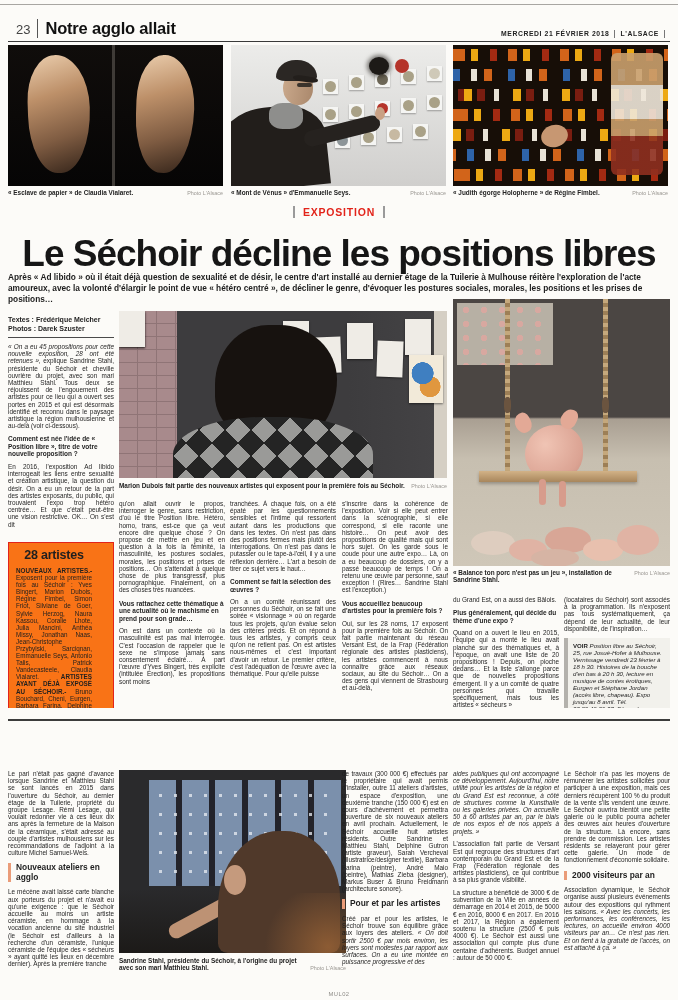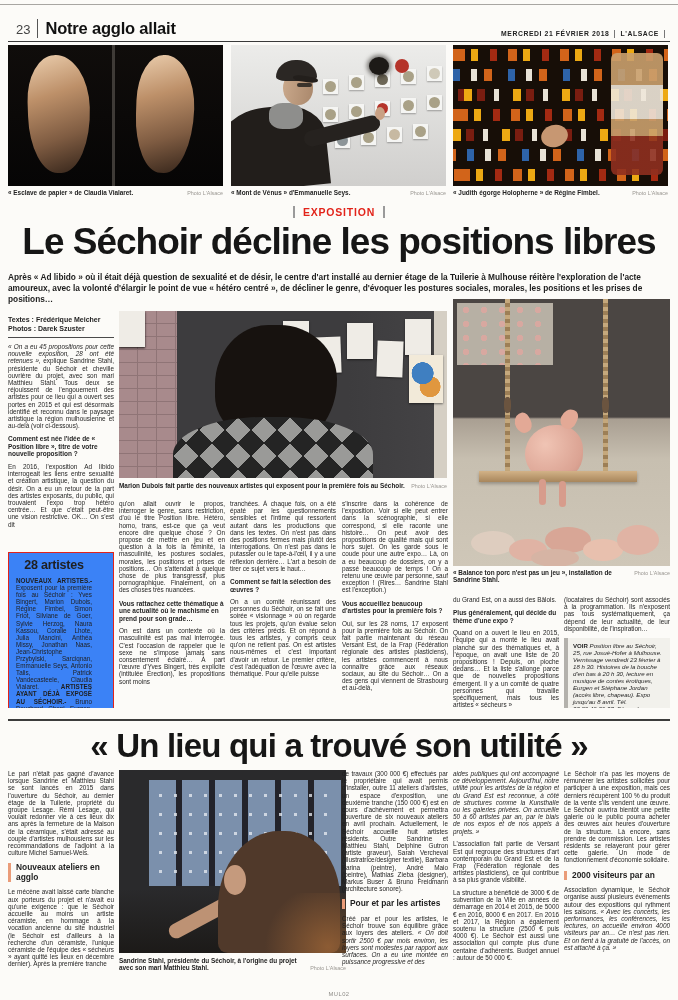--- a/index.html
+++ b/index.html
@@ -32,21 +32,21 @@
   .headline2{position:absolute;top:727px;left:4px;right:4px;text-align:center;font-size:33px;font-weight:700;
              letter-spacing:-.8px;color:#161616;}
   
   .col{position:absolute;width:106px;font-size:6.4px;line-height:7.2px;text-align:justify;overflow:hidden;}
   .col p{margin:0 0 5.5px 0;}
   .q{font-weight:700;font-size:6.5px;line-height:7.5px;margin:6px 0 5px 0;text-align:left;}
   .it{font-style:italic;}
   .lead{font-weight:700;}
   .byline{font-size:7px;font-weight:700;line-height:9px;border-bottom:1px solid #4a4a4a;padding-bottom:4px;margin-bottom:5px;text-align:left;}
   
-  .rbox{border:1.5px solid #e2231a;background:#3b82f6;padding:9px 21px 8px 7px;margin-top:24px;}
+  .rbox{border:1.5px solid #e2231a;background:#f97316;padding:9px 21px 8px 7px;margin-top:14px;}
   .rbox .bt{text-align:center;font-size:12.5px;font-weight:700;margin:0 0 8px 0;letter-spacing:-.2px;}
   .rbox .bb{font-size:6.3px;line-height:7.1px;text-align:justify;}
   
   .vbox{margin-top:6px;border-left:4px solid #b3b1ac;background:#f2f1ec;padding:4px 4px 4px 5px;
         font-size:6.1px;line-height:7px;text-align:left;}
   
   .sh{display:flex;margin:7px 0 6px 0;}
   .sh .shbar{width:3px;background:#ea9c79;margin-right:5px;flex:none;}
   .sh .sht{font-size:8.4px;font-weight:700;line-height:9.5px;text-align:left;}
   .pgcode{position:absolute;top:991px;left:0;right:0;text-align:center;font-size:5.8px;color:#8d8b87;letter-spacing:.5px;}
@@ -229,21 +229,21 @@
   <div class="cap" style="left:453px;top:189px;width:215px;">
     <span class="ct">« Judith égorge Holopherne » de Régine Fimbel.</span>
     <span class="cr">Photo L'Alsace</span>
   </div>
 
   <div class="kicker">
     <span class="kbar"></span>
     <span class="ktxt">EXPOSITION</span>
     <span class="kbar"></span>
   </div>
-  <h1 class="headline1" style="margin:4px;">Le Séchoir décline les positions libres</h1>
+  <h1 class="headline1" style="margin:16px;">Le Séchoir décline les positions libres</h1>
   <div class="lede">Après « Ad libido » où il était déjà question de sexualité et de désir, le centre d'art installé au dernier étage de la Tuilerie à Mulhouse réitère l'exploration de l'acte amoureux, avec la volonté d'élargir le point de vue « hétéro centré », de décliner le genre, d'évoquer les postures sociales, morales, les positions et les prises de positions…</div>
 
   <div class="col" style="left:8px;top:315px;height:393px;">
     <div class="byline">
       <div>Textes : Frédérique Meicher</div>
       <div>Photos : Darek Szuster</div>
     </div>
     <p><span class="it">« On a eu 45 propositions pour cette nouvelle exposition, 28 ont été retenues »,</span><span> explique Sandrine Stahl, présidente du Séchoir et cheville ouvrière du projet, avec son mari Matthieu Stahl. Tous deux se réjouissent de l'engouement des artistes pour ce lieu qui a ouvert ses portes en 2015 et qui est désormais identifié et reconnu dans le paysage artistique la région mulhousienne et au-delà (voir ci-dessous).</span></p>
     <div class="q">Comment est née l'idée de « Position libre », titre de votre nouvelle proposition ?</div>
     <p>En 2016, l'exposition Ad libido interrogeait les liens entre sexualité et création artistique, la question du désir. On a eu un retour de la part des artistes exposants, du public, qui trouvaient l'expo trop hétéro centrée… Et que c'était peut-être une vision restrictive. OK… On s'est dit</p>
@@ -319,21 +319,20 @@
     <p>Quand on a ouvert le lieu en 2015, l'équipe qui a monté le lieu avait planché sur des thématiques et, à l'époque, on avait une liste de 20 propositions ! Depuis, on pioche dedans… Et la liste s'allonge parce que de nouvelles propositions émergent. Il y a un comité de quatre personnes qui travaille spécifiquement, mais tous les artistes « sécheurs »</p>
   </div>
   <div class="col" style="left:564px;top:596px;height:112px;">
     <p>(locataires du Séchoir) sont associés à la programmation. Ils n'exposent pas tous systématiquement, ça dépend de leur actualité, de leur disponibilité, de l'inspiration…</p>
     <div class="vbox">
       <span class="lead">VOIR</span><span class="it"> Position libre au Séchoir, 25, rue Josué-Hofer à Mulhouse. Vernissage vendredi 23 février à 18 h 30. Histoires de la bouche d'en bas à 20 h 30, lecture en musique de contes érotiques, Eurgen et Stéphane Jordan (accès libre, chapeau). Expo jusqu'au 8 avril. Tél. 03.89.46.06.37. Site web : www.lesechoir.h</span>
     </div>
   </div>
 
   <div class="divider"></div>
-  <h2 class="headline2" style="margin:0;">« Un lieu qui a trouvé son utilité »</h2>
 
   <div class="col" style="left:8px;top:770px;height:225px;">
     <p>Le pari n'était pas gagné d'avance lorsque Sandrine et Matthieu Stahl se sont lancés en 2015 dans l'ouverture du Séchoir, au dernier étage de la Tuilerie, propriété du groupe Lesage. Rémi Lesage, qui voulait redonner vie à ces lieux dix ans après la fermeture de la Maison de la céramique, s'était adressé au couple d'artistes mulhousiens sur les recommandations de l'adjoint à la culture Michel Samuel-Weis.</p>
     <div class="sh">
         <div class="shbar"></div>
         <div class="sht">Nouveaux ateliers en agglo</div>
       </div>
     <p>Le mécène avait laissé carte blanche aux porteurs du projet et n'avait eu qu'une exigence : que le Séchoir accueille au moins un artiste céramiste, en hommage à la vocation ancienne du site industriel (le Séchoir est d'ailleurs à la recherche d'un céramiste, l'unique céramiste de l'équipe des « sécheurs » ayant quitté les lieux en décembre dernier). Après la première tranche</p>
   </div>
 

